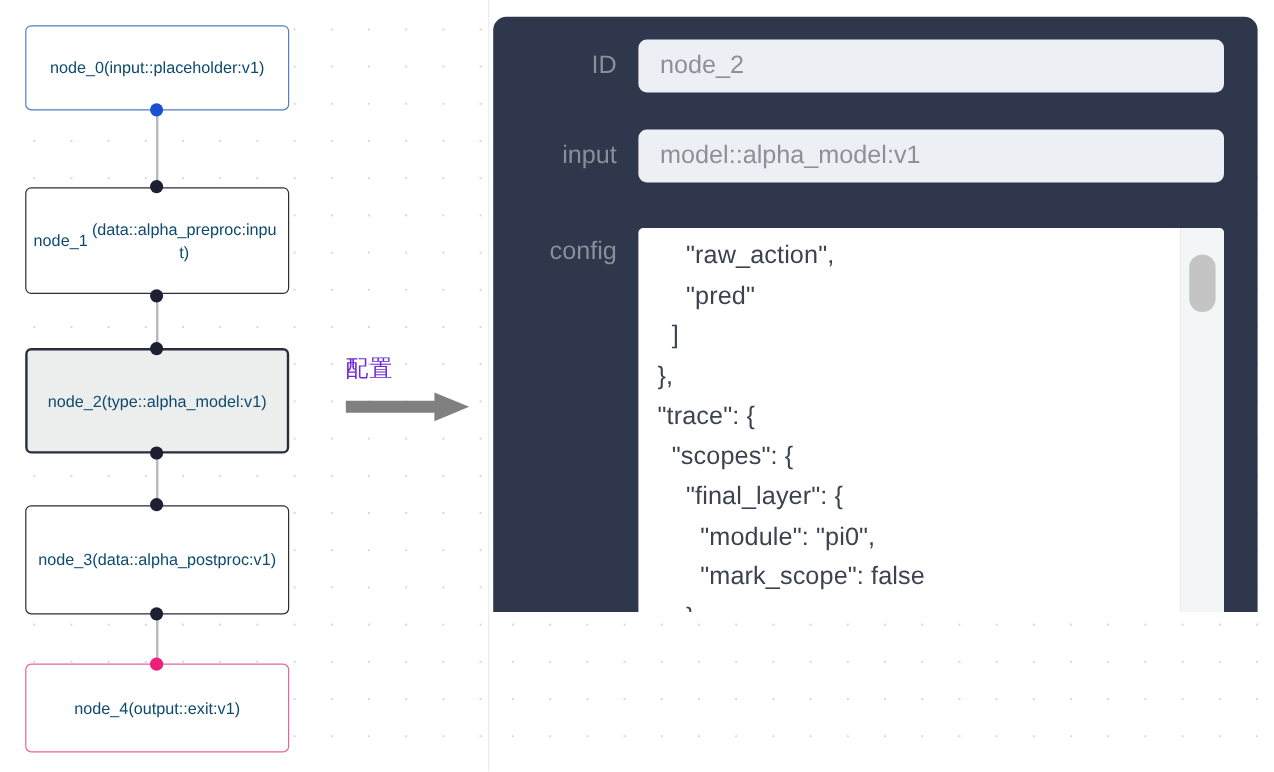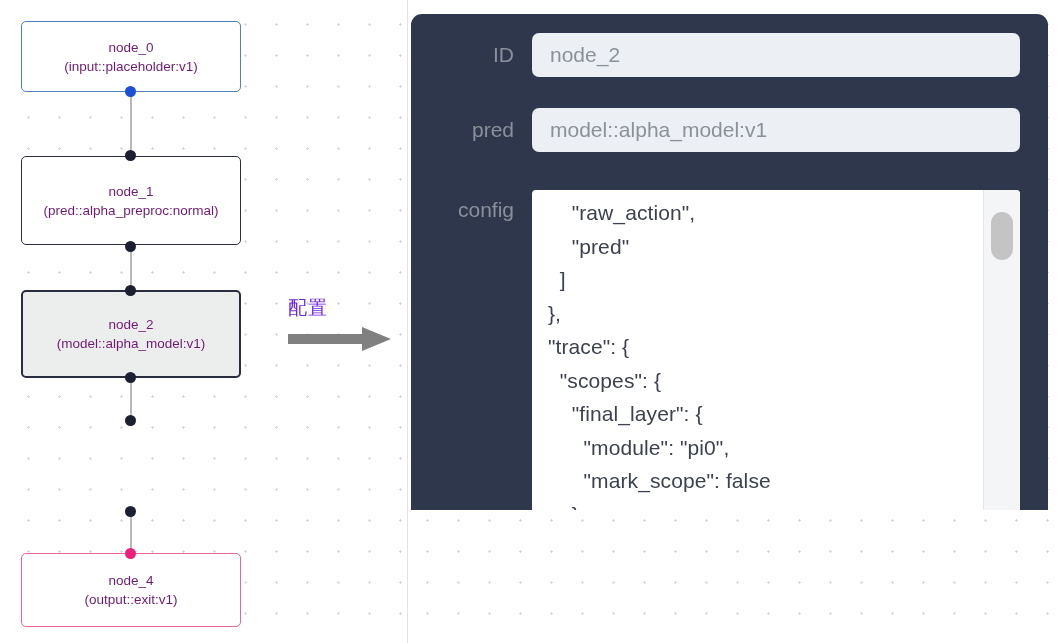--- a/index.html
+++ b/index.html
@@ -68,26 +68,25 @@
   .port.pink  { background: #ec1f7a; }
 
   .node {
     position: absolute;
     left: 21px;
     width: 220px;
     box-sizing: border-box;
     border: 1.6px solid #2a2d3e;
     border-radius: 5px;
     background: #ffffff;
-    color: #701a75;
+    color: #0c4a6e;
     font-size: 13.5px;
     line-height: 19px;
     text-align: center;
     display: flex;
-    flex-direction: column;
     align-items: center;
     justify-content: center;
     padding: 0 6px;
     z-index: 3;
   }
   .node .nd-title { white-space: nowrap; }
   .node .nd-sub   { word-break: break-all; }
 
   .node.is-input    { border-color: #4f7fc4; }
   .node.is-output   { border-color: #e8649b; }
@@ -266,28 +265,32 @@
     <div class="edge" style="top:377px;height:44px;"></div>
     <div class="edge" style="top:511px;height:42px;"></div>
 
     <div class="node is-input" style="top:21px;height:71px;">
       <div class="nd-title">node_0</div>
       <div class="nd-sub">(input::placeholder:v1)</div>
     </div>
 
     <div class="node" style="top:156px;height:89px;">
       <div class="nd-title">node_1</div>
-      <div class="nd-sub">(pred::alpha_preproc:normal)</div>
+      <div class="nd-sub">(data::alpha_preproc:input)</div>
     </div>
 
     <div class="node is-selected" style="top:290px;height:88px;">
       <div class="nd-title">node_2</div>
-      <div class="nd-sub">(model::alpha_model:v1)</div>
-    </div>
-
+      <div class="nd-sub">(type::alpha_model:v1)</div>
+    </div>
+
+    <div class="node" style="top:421px;height:91px;">
+      <div class="nd-title">node_3</div>
+      <div class="nd-sub">(data::alpha_postproc:v1)</div>
+    </div>
 
     <div class="node is-output" style="top:553px;height:74px;">
       <div class="nd-title">node_4</div>
       <div class="nd-sub">(output::exit:v1)</div>
     </div>
 
     <div class="port blue" style="top:86px;"></div>
     <div class="port" style="top:150px;"></div>
     <div class="port" style="top:241px;"></div>
     <div class="port" style="top:285px;"></div>
@@ -309,21 +312,21 @@
   <div id="inspector-backdrop"></div>
 
   <div id="inspector">
 
     <div class="field-row" id="row-id">
       <div class="field-label">ID</div>
       <input class="field-input" type="text" placeholder="node_2" style="">
     </div>
 
     <div class="field-row" id="row-type">
-      <div class="field-label">pred</div>
+      <div class="field-label">input</div>
       <input class="field-input" type="text" placeholder="model::alpha_model:v1" style="">
     </div>
 
     <div class="field-row" id="row-config">
       <div class="field-label">config</div>
       <div class="config-wrap">
         <textarea class="config-textarea" style="">     "raw_action",
      "pred"
    ]
  },

